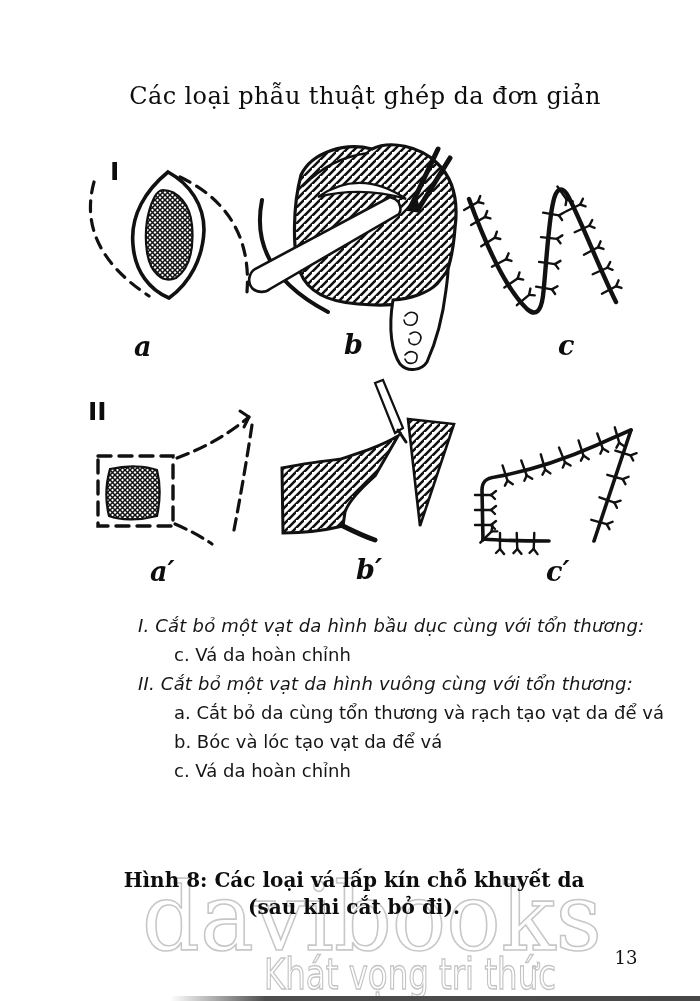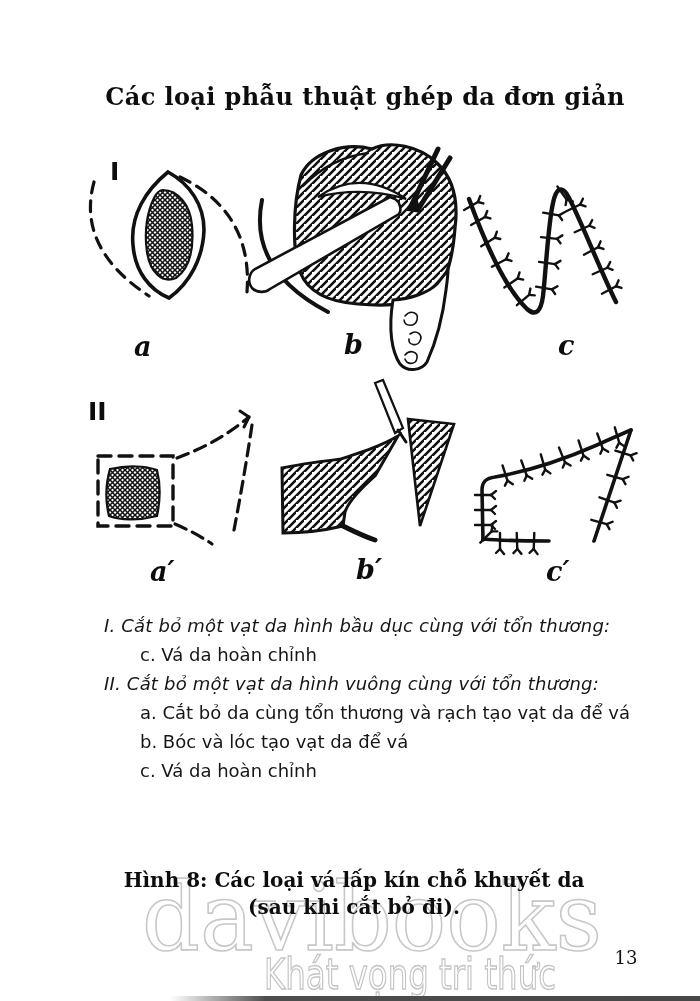--- a/index.html
+++ b/index.html
@@ -4,36 +4,36 @@
 <style>
   html,body{margin:0;padding:0;}
   body{
     width:700px;height:1001px;position:relative;overflow:hidden;
     background:#ffffff;font-family:"DejaVu Sans",sans-serif;color:#111;
   }
   .abs{position:absolute;}
   
   .page-title{
     left:65px;top:82px;width:600px;text-align:center;
-    font-family:"DejaVu Serif",serif;font-weight:bold;font-size:24px;
+    font-family:"DejaVu Serif",serif;font-weight:normal;font-size:24px;
     letter-spacing:.4px;color:#0d0d0d;
   }
   
   .numeral{
     font-family:"DejaVu Sans",sans-serif;font-weight:bold;font-size:25px;color:#0d0d0d;
   }
   .fig-label{
     font-family:"DejaVu Serif",serif;font-weight:bold;font-style:italic;
     font-size:27px;color:#0d0d0d;
   }
   
   .legend{
     left:104px;top:611px;width:530px;font-size:18px;line-height:29px;color:#161616;
   }
-  .legend .line{white-space:nowrap;}
+  .legend .line{white-space:nowrap;margin-left:34px;}
   .legend .heading{font-style:italic;letter-spacing:.2px;}
   .legend .item{padding-left:36px;}
   
   .caption{
     left:94px;top:867px;width:520px;text-align:center;
     font-family:"DejaVu Serif",serif;font-weight:bold;font-size:20px;
     line-height:27px;color:#0d0d0d;
   }
   
   .watermark-svg{left:0;top:0;pointer-events:none;}

